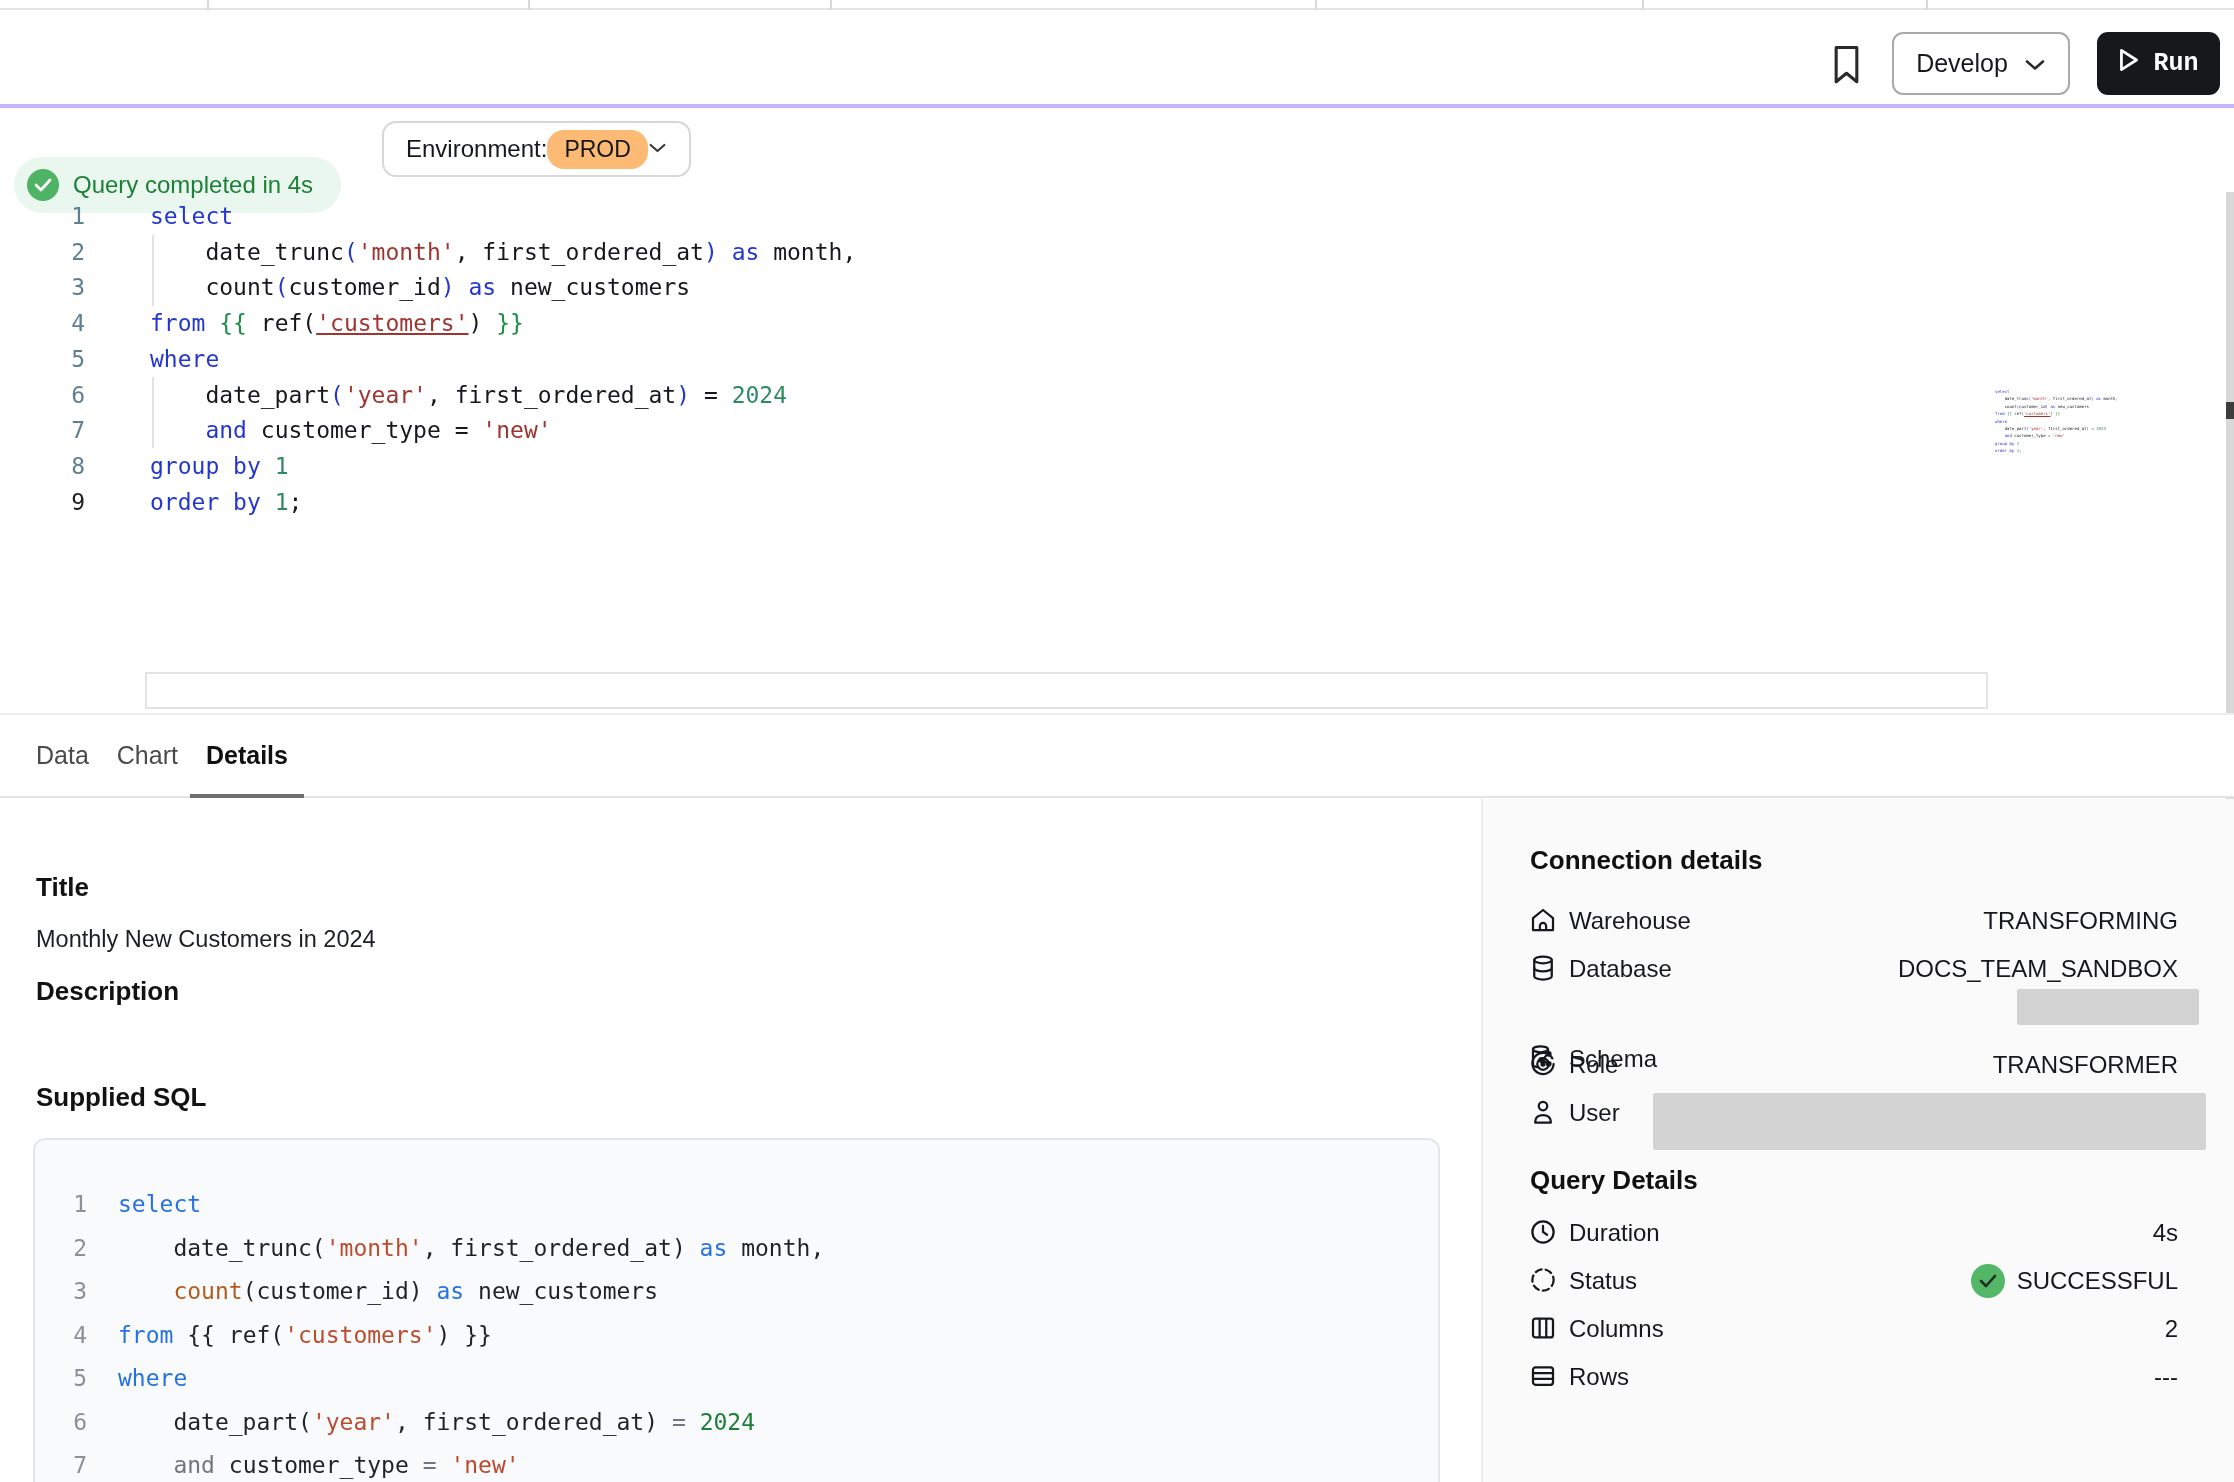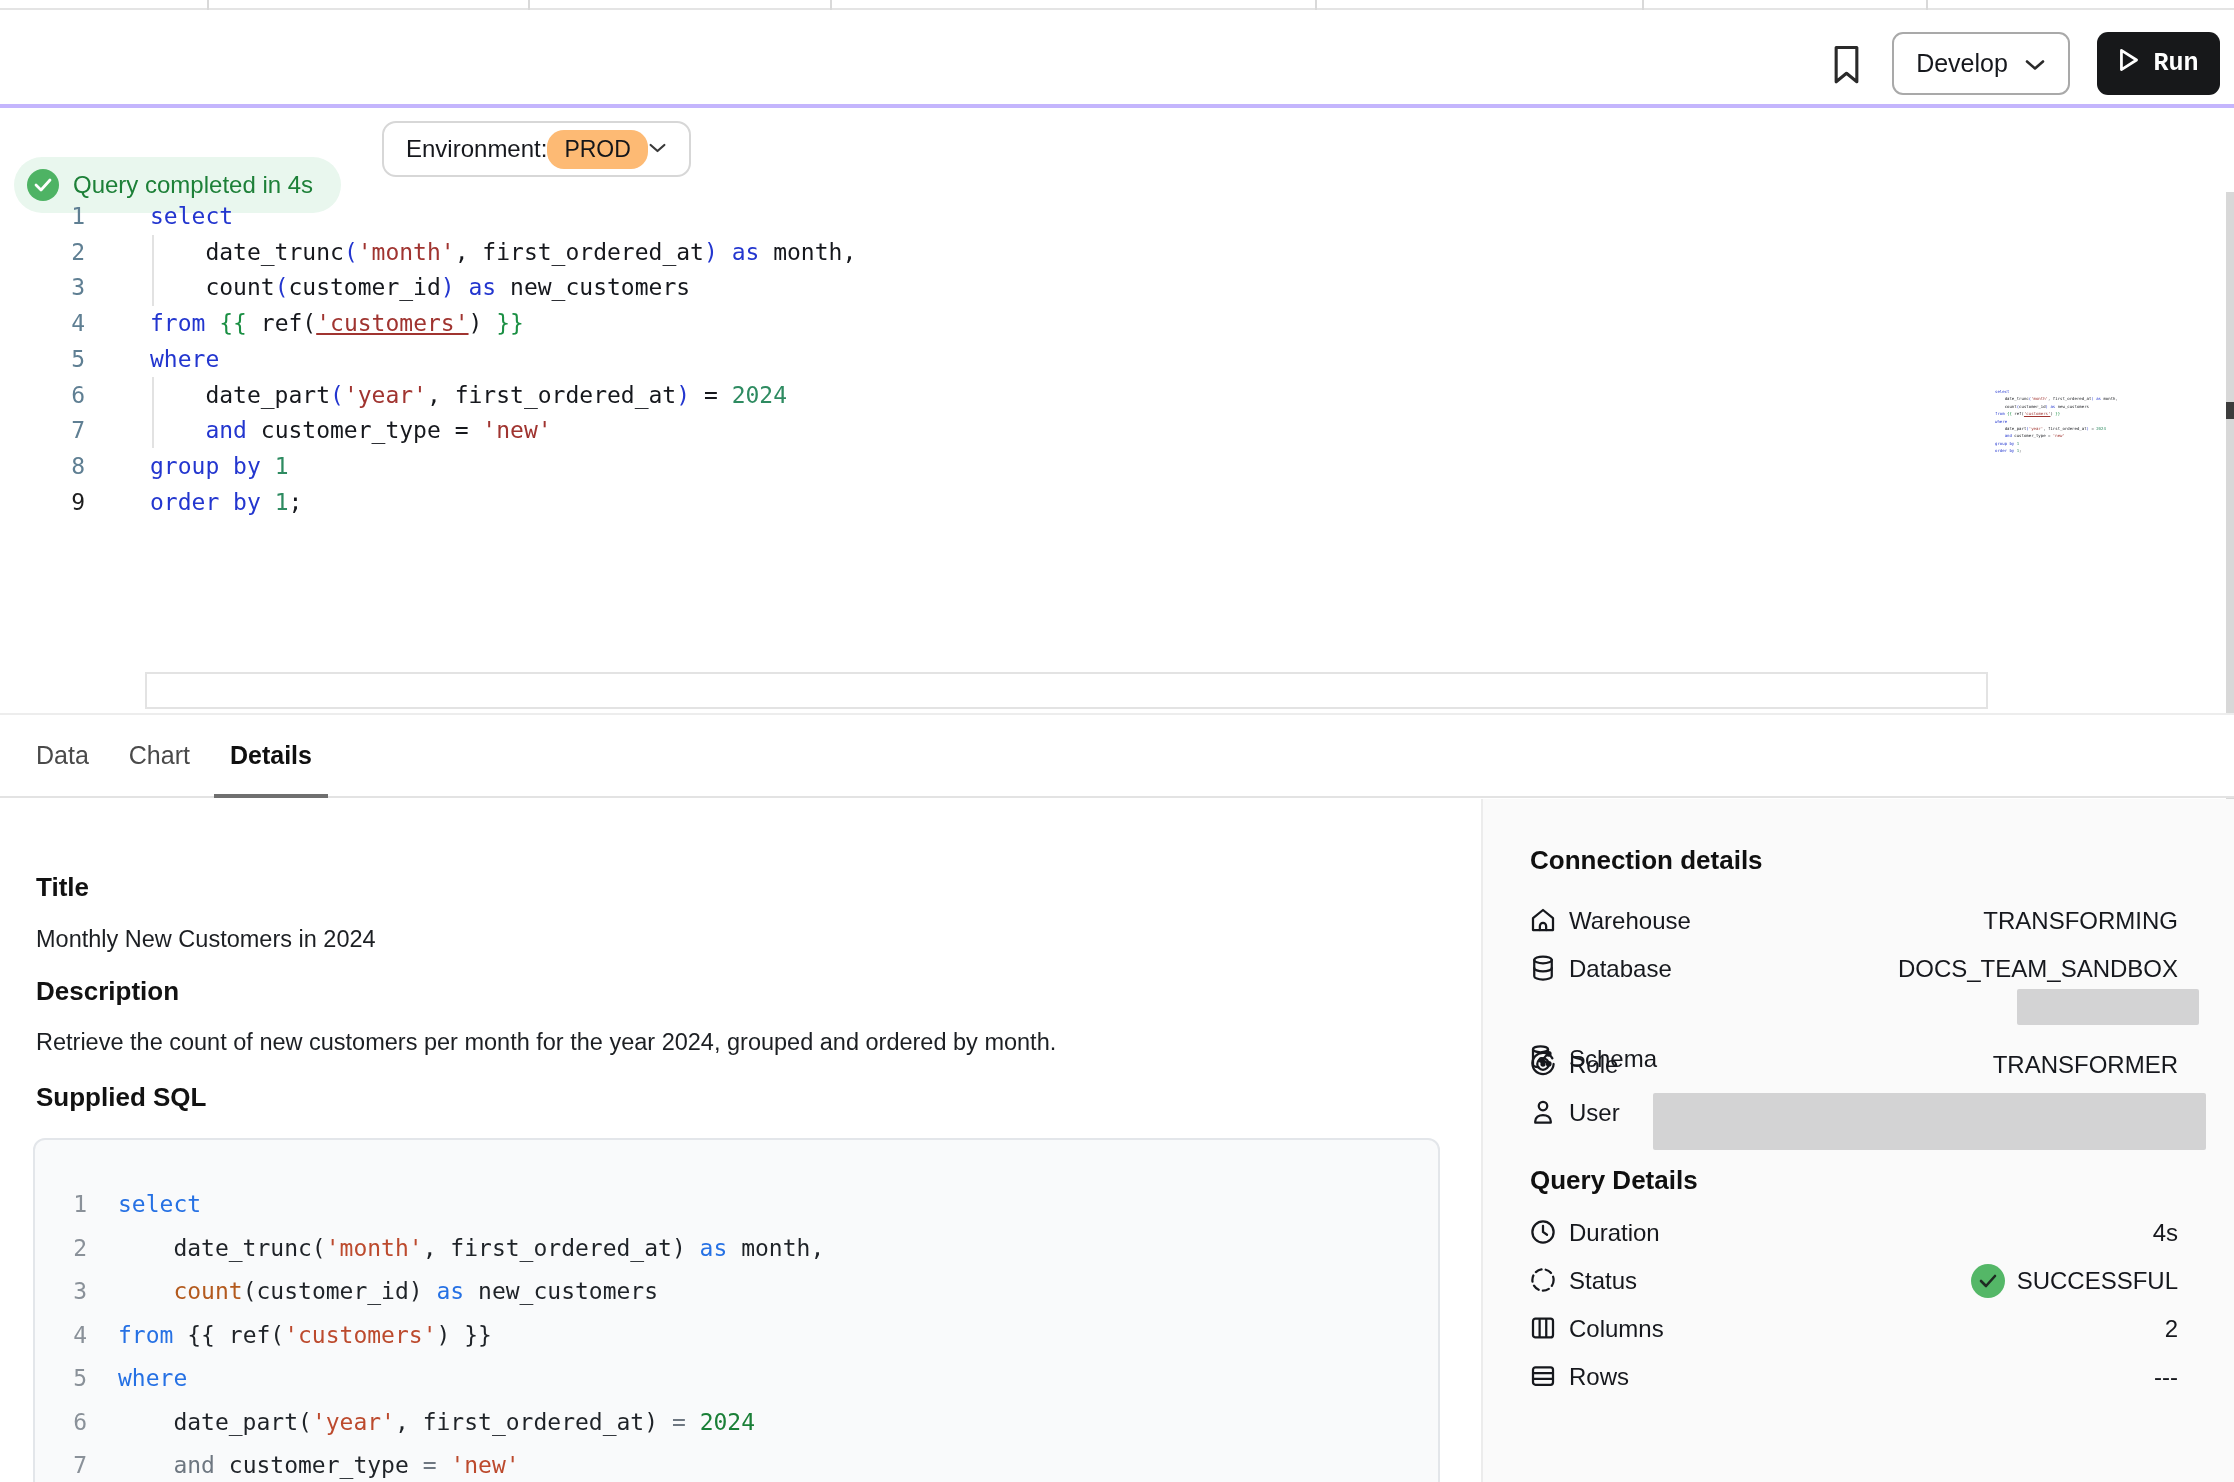--- a/index.html
+++ b/index.html
@@ -63,21 +63,21 @@
   .minimap { position:absolute; left:1995px; top:200px; width:110px; height:72px; cursor:pointer; }
   .mini-line { font-family:"DejaVu Sans Mono","Liberation Mono",monospace;
     font-size:4px; line-height:7.4px; white-space:pre; }
   .overview-scrollbar { position:absolute; left:2226px; top:192px; width:8px; height:1290px;
     background:#d8d8d8; cursor:pointer; }
   .overview-scrollbar .thumb { position:absolute; left:0; top:210px; width:8px; height:17px; background:#3d3d3d; }
 
   
   .tabs-row { position:absolute; left:0; top:713px; width:2234px; height:85px;
     border-top:2px solid #ededed; border-bottom:2px solid #e3e3e3; background:#fff;
-    display:flex; align-items:stretch; padding-left:36px; gap:40px; }
+    display:flex; align-items:stretch; padding-left:36px; gap:28px; }
   .tab { position:relative; display:flex; align-items:center; font-size:25px;
     color:#4a4a4a; cursor:pointer; }
   .tab.active { color:#101010; font-weight:600; }
   .tab.active::after { content:""; position:absolute; left:-16px; right:-16px; bottom:-2px;
     height:4px; background:#6f6f6f; }
 
   
   .left-details { position:absolute; left:0; top:824px; width:1481px; height:684px; background:#fff; }
   .section-heading { position:absolute; left:36px; font-size:26px; font-weight:700; color:#121212; }
   .section-body { position:absolute; left:36px; font-size:23.5px; color:#1c1f23; }
@@ -195,21 +195,20 @@
 <div class="tabs-row" id="tabs-row">
     <div class="tab">Data</div>
     <div class="tab">Chart</div>
     <div class="tab active">Details</div>
   </div>
 
 <div class="left-details">
   <div class="section-heading" style="top:48px">Title</div>
   <div class="section-body" style="top:102px">Monthly New Customers in 2024</div>
   <div class="section-heading" style="top:152px">Description</div>
-  <div class="section-body" style="top:205px">Retrieve the count of new customers per month for the year 2024, grouped and ordered by month.</div>
   <div class="section-heading" style="top:258px">Supplied SQL</div>
   <div class="sql-card" id="sql-card">
       <div class="code-line" style="top: 43px; height: 43px; line-height: 43px;"><span class="gutter" style="position: absolute; left: 14px; width: 38px;">1</span><span class="code-text" style="left: 83px;"><span class="tok-k2">select</span></span></div>
       <div class="code-line" style="top: 86.5px; height: 43px; line-height: 43px;"><span class="gutter" style="position: absolute; left: 14px; width: 38px;">2</span><span class="code-text" style="left: 83px;"><span class="tok-d2">    date_trunc(</span><span class="tok-s2">'month'</span><span class="tok-d2">, first_ordered_at)</span><span class="tok-k2"> as</span><span class="tok-d2"> month,</span></span></div>
       <div class="code-line" style="top: 130px; height: 43px; line-height: 43px;"><span class="gutter" style="position: absolute; left: 14px; width: 38px;">3</span><span class="code-text" style="left: 83px;"><span class="tok-d2">    </span><span class="tok-f2">count</span><span class="tok-d2">(customer_id)</span><span class="tok-k2"> as</span><span class="tok-d2"> new_customers</span></span></div>
       <div class="code-line" style="top: 173.5px; height: 43px; line-height: 43px;"><span class="gutter" style="position: absolute; left: 14px; width: 38px;">4</span><span class="code-text" style="left: 83px;"><span class="tok-k2">from</span><span class="tok-d2"> {{ ref(</span><span class="tok-s2">'customers'</span><span class="tok-d2">) }}</span></span></div>
       <div class="code-line" style="top: 217px; height: 43px; line-height: 43px;"><span class="gutter" style="position: absolute; left: 14px; width: 38px;">5</span><span class="code-text" style="left: 83px;"><span class="tok-k2">where</span></span></div>
       <div class="code-line" style="top: 260.5px; height: 43px; line-height: 43px;"><span class="gutter" style="position: absolute; left: 14px; width: 38px;">6</span><span class="code-text" style="left: 83px;"><span class="tok-d2">    date_part(</span><span class="tok-s2">'year'</span><span class="tok-d2">, first_ordered_at) </span><span class="tok-o2">=</span><span class="tok-d2"> </span><span class="tok-n2">2024</span></span></div>
       <div class="code-line" style="top: 304px; height: 43px; line-height: 43px;"><span class="gutter" style="position: absolute; left: 14px; width: 38px;">7</span><span class="code-text" style="left: 83px;"><span class="tok-d2">    </span><span class="tok-o2">and</span><span class="tok-d2"> customer_type </span><span class="tok-o2">=</span><span class="tok-d2"> </span><span class="tok-s2">'new'</span></span></div>
       <div class="code-line" style="top: 347.5px; height: 43px; line-height: 43px;"><span class="gutter" style="position: absolute; left: 14px; width: 38px;">8</span><span class="code-text" style="left: 83px;"><span class="tok-k2">group by</span><span class="tok-d2"> </span><span class="tok-n2">1</span></span></div>

